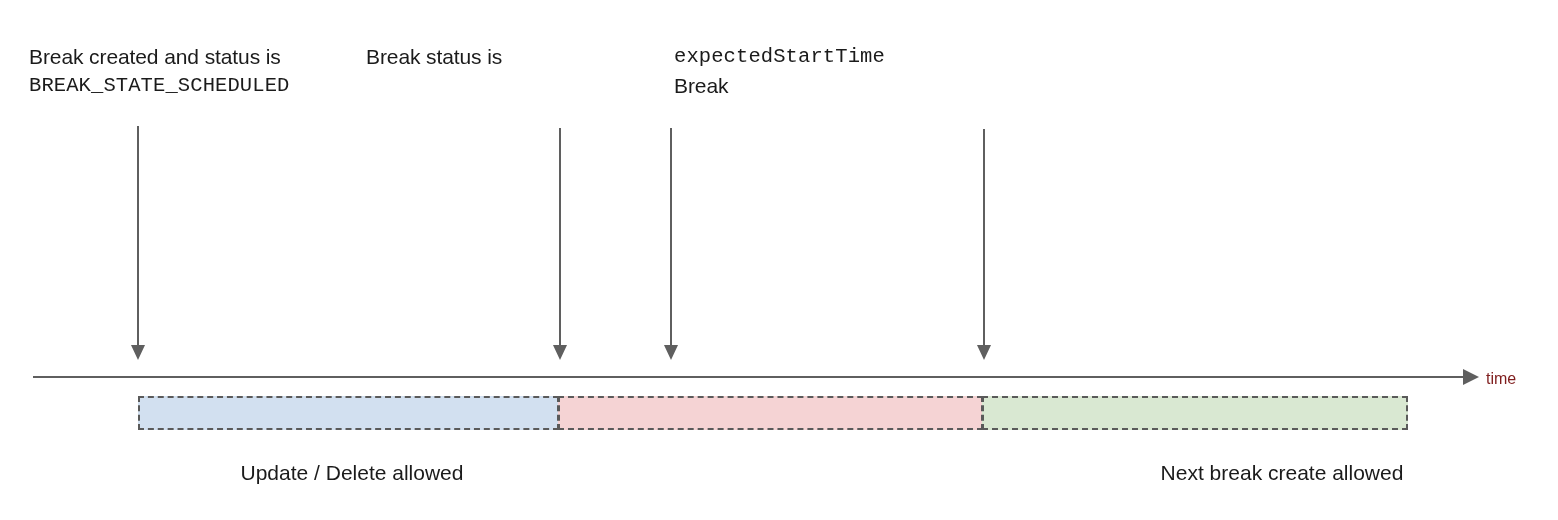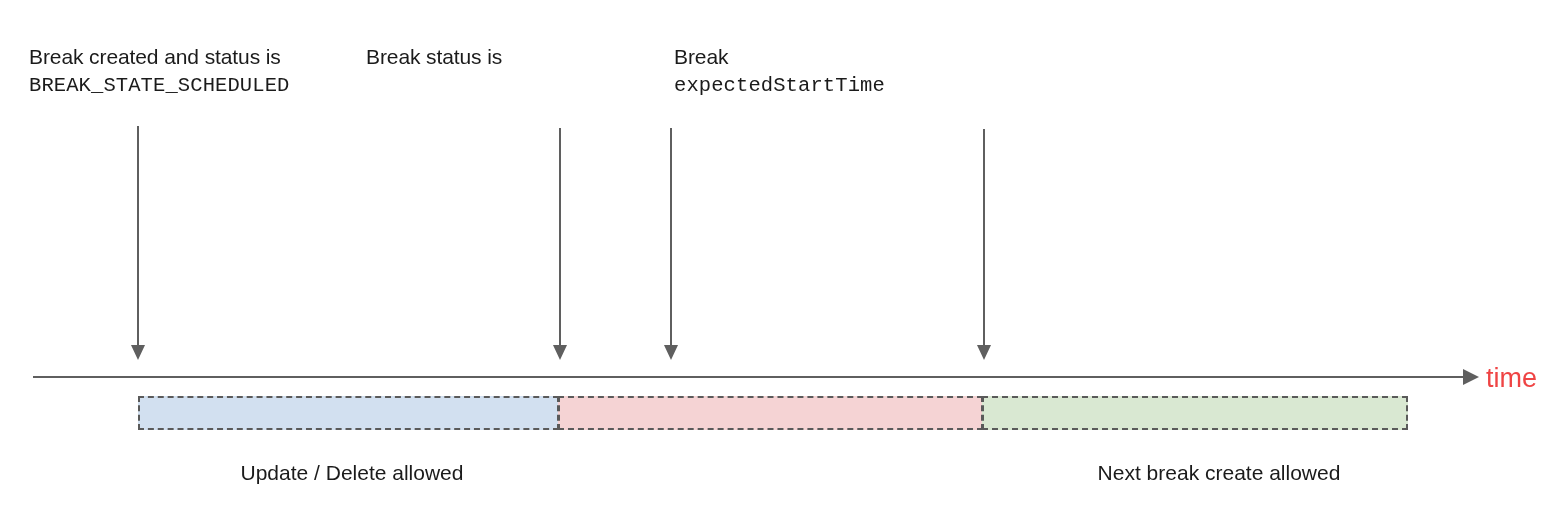--- a/index.html
+++ b/index.html
@@ -70,23 +70,23 @@
   #axis-head {
     position: absolute;
     width: 0;
     height: 0;
     border-top: 8px solid transparent;
     border-bottom: 8px solid transparent;
     border-left: 16px solid #5f5f5f;
   }
   #axis-label {
     position: absolute;
-    font-size: 27px;
+    font-size: 16px;
     line-height: 21px;
-    color: #ef4444;
+    color: #7f1d1d;
   }
 
   
   .phase-bar {
     position: absolute;
     box-sizing: border-box;
     border: 2px dashed #5a5a5a;
     height: 34px;
   }
 
@@ -109,22 +109,22 @@
   <div class="annotation" style="left:29px; top:42px;">
     <div class="ann-line">Break created and status is</div>
     <div class="ann-line mono">BREAK_STATE_SCHEDULED</div>
   </div>
 
   <div class="annotation" style="left:366px; top:42px;">
     <div class="ann-line">Break status is</div>
   </div>
 
   <div class="annotation" style="left:674px; top:42px;">
+    <div class="ann-line mono">expectedStartTime</div>
     <div class="ann-line">Break</div>
-    <div class="ann-line mono">expectedStartTime</div>
   </div>
 
 
   <div class="varrow" style="left:131px; top:126px; height:234px;">
     <div class="stem" style="height:219px;"></div>
     <div class="head" style="top:219px;"></div>
   </div>
 
   <div class="varrow" style="left:553px; top:128px; height:232px;">
     <div class="stem" style="height:217px;"></div>
@@ -143,15 +143,15 @@
 
   <div id="axis-line" style="left:33px; top:376px; width:1432px;"></div>
   <div id="axis-head" style="left:1463px; top:369px;"></div>
   <div id="axis-label" style="left:1486px; top:368px;">time</div>
 
   <div class="phase-bar" style="left:138px; top:396px; width:421px; background:#d2e0f0;"></div>
   <div class="phase-bar" style="left:558px; top:396px; width:425px; background:#f5d3d4;"></div>
   <div class="phase-bar" style="left:982px; top:396px; width:426px; background:#d9e8d2;"></div>
 
   <div class="caption" style="left:330px; top:461px;margin-left:22px;">Update / Delete allowed</div>
-  <div class="caption" style="left:1219px; top:461px;">Next break create allowed</div>
+  <div class="caption" style="left:1282px; top:461px;">Next break create allowed</div>
 
 </div>
 
 </body></html>

